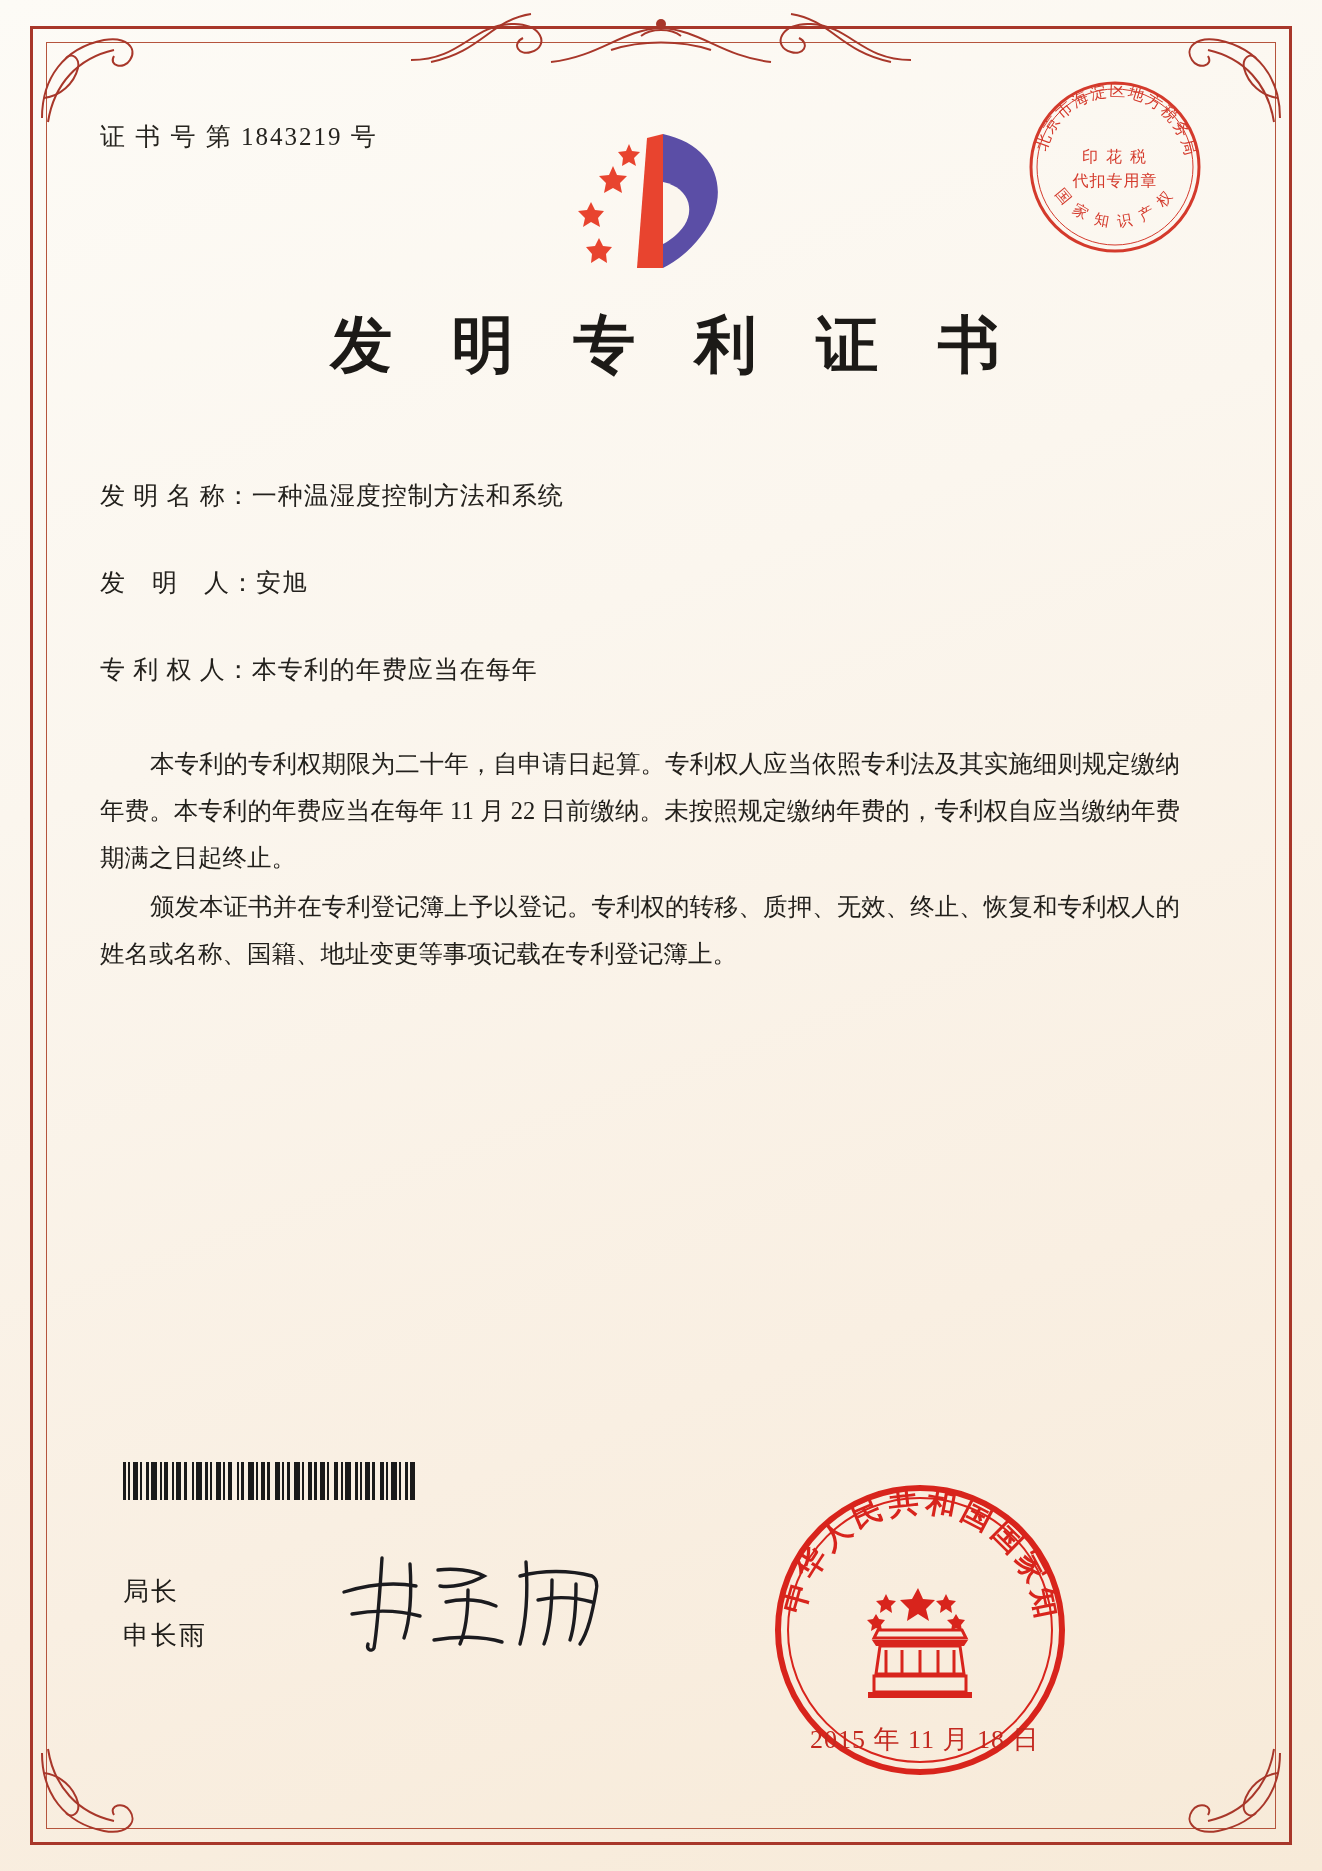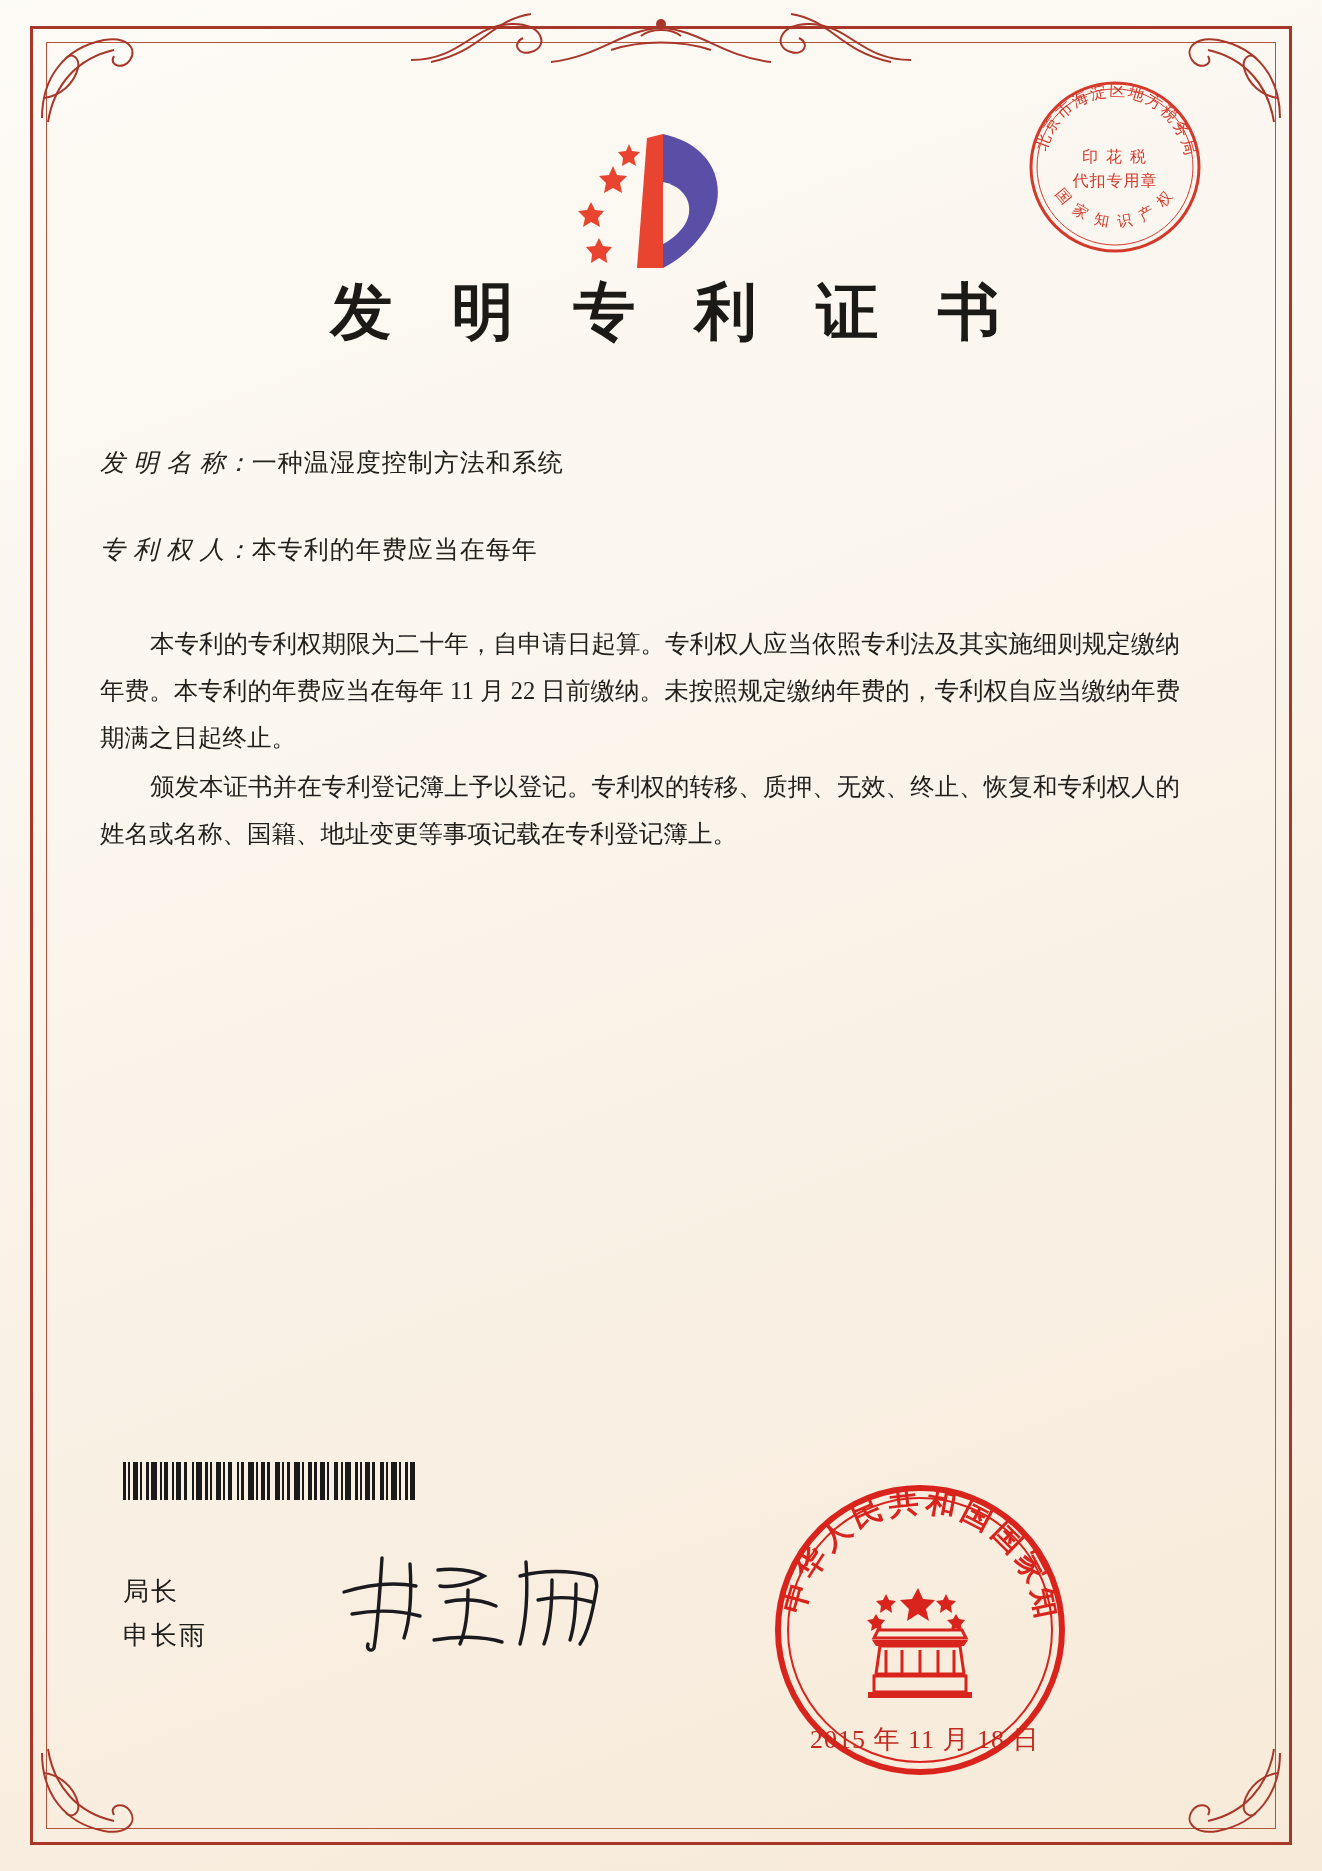--- a/index.html
+++ b/index.html
@@ -105,21 +105,20 @@
   }
   .field-row {
     font-size: 25px;
     color: #23211d;
     margin-bottom: 54px;
     white-space: nowrap;
   }
   .f-label {
     display: inline-block;
     letter-spacing: 1px;
-    font-style: italic;
   }
   .f-value {
     letter-spacing: 1px;
   }
   .mono-val {
     font-family: "Liberation Serif", serif;
     letter-spacing: 1.5px;
   }
 
   .paragraphs {
@@ -276,26 +275,30 @@
       <text font-size="15" fill="#d43a2c" font-family="'Liberation Serif',serif" letter-spacing="3">
         <textPath href="#arcBot" startOffset="4%">国 家 知 识 产 权 局</textPath>
       </text>
       <text x="89" y="84" text-anchor="middle" font-size="16" fill="#d43a2c" font-family="'Liberation Serif',serif" letter-spacing="2">印 花 税</text>
       <text x="89" y="108" text-anchor="middle" font-size="16" fill="#d43a2c" font-family="'Liberation Serif',serif" letter-spacing="1">代扣专用章</text>
     </svg>
   </div>
 
   <div class="content">
 
+    <div class="cert-no">证 书 号 第 1843219 号</div>
 
     <div class="main-title">发 明 专 利 证 书</div>
 
     <div class="fields">
       <div class="field-row">
         <span class="f-label">发 明 名 称：</span><span class="f-value">一种温湿度控制方法和系统</span>
+      </div>
+      <div class="field-row">
+        <span class="f-label">发　明　人：</span><span class="f-value">安旭</span>
       </div>
       <div class="field-row">
         <span class="f-label">专 利 权 人：</span><span class="f-value">本专利的年费应当在每年</span>
       </div>
     </div>
 
     <div class="paragraphs">
       <p>本专利的专利权期限为二十年，自申请日起算。专利权人应当依照专利法及其实施细则规定缴纳年费。本专利的年费应当在每年 11 月 22 日前缴纳。未按照规定缴纳年费的，专利权自应当缴纳年费期满之日起终止。</p>
       <p>颁发本证书并在专利登记簿上予以登记。专利权的转移、质押、无效、终止、恢复和专利权人的姓名或名称、国籍、地址变更等事项记载在专利登记簿上。</p>
     </div>

